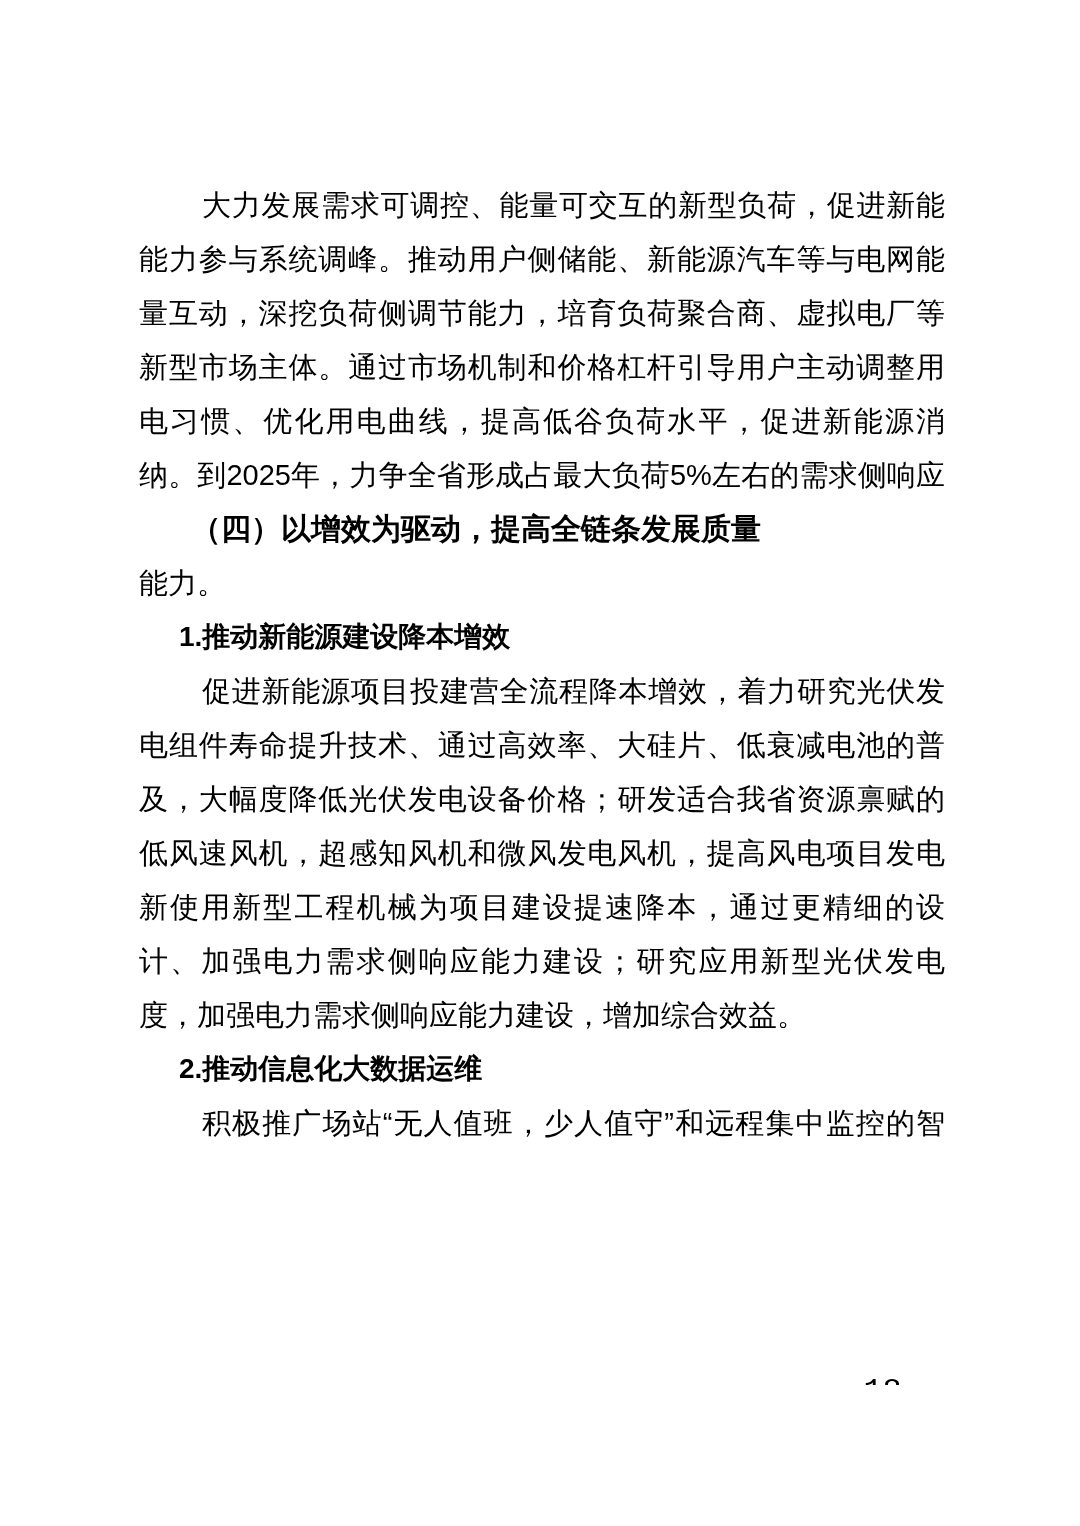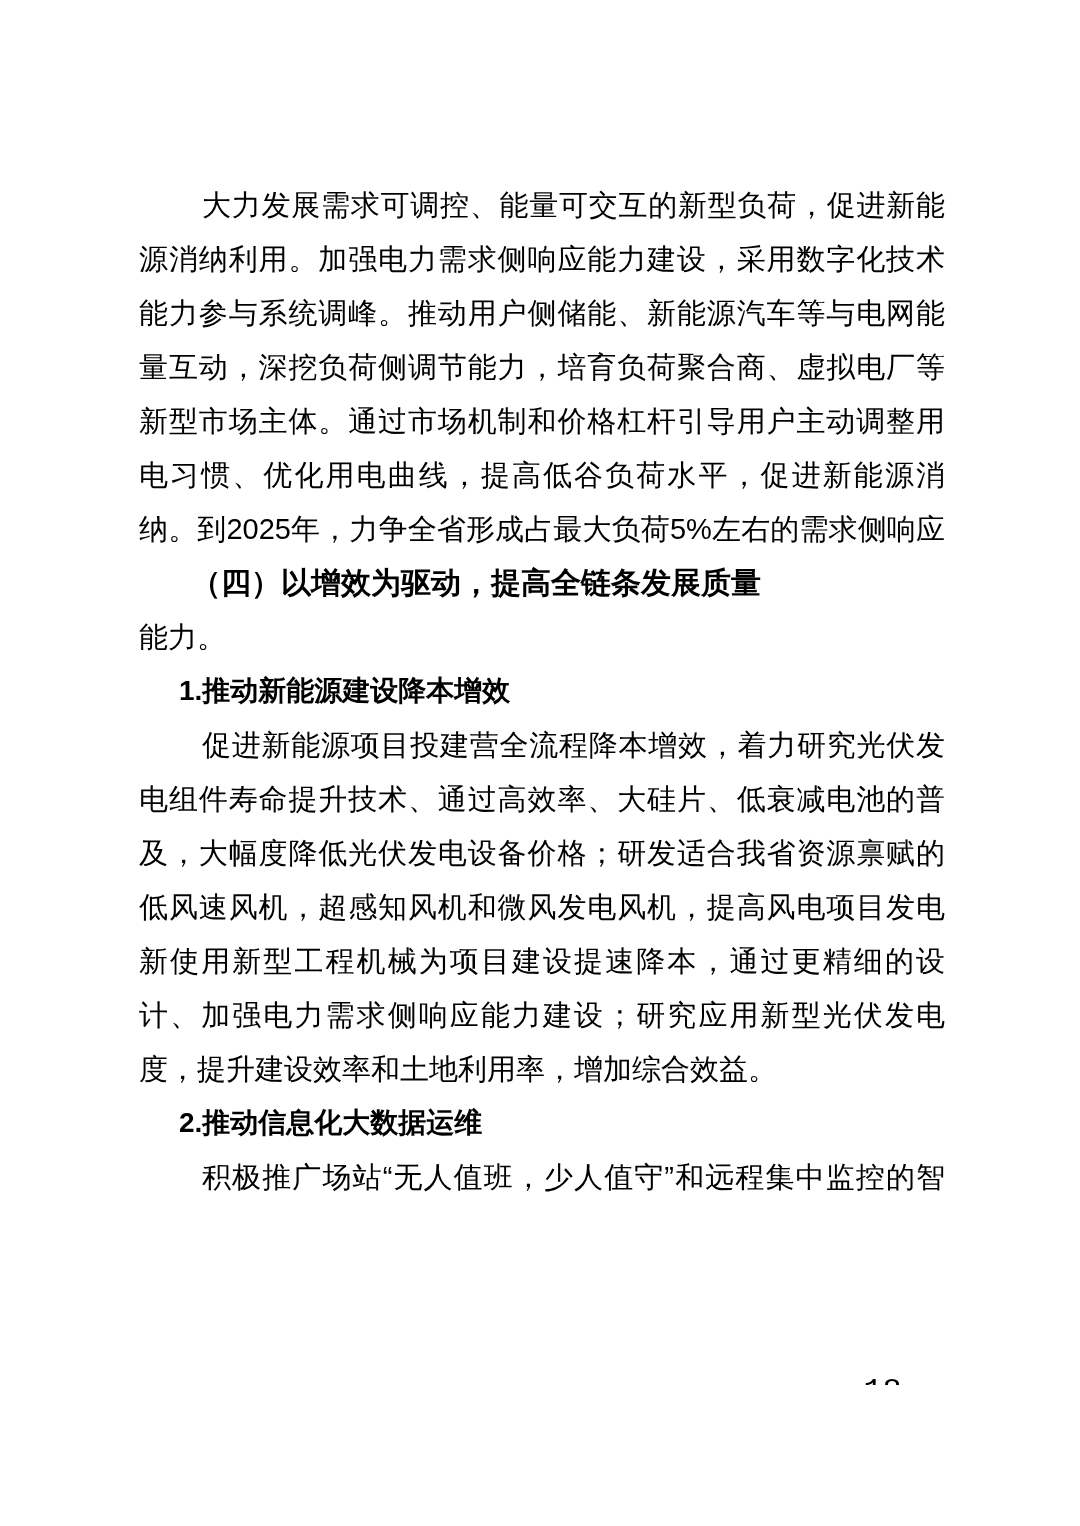--- a/index.html
+++ b/index.html
@@ -61,33 +61,32 @@
     white-space: nowrap;
     margin-left: 28px;
   }
 </style>
 </head>
 <body>
 
 <div class="page">
   <main class="content" id="content">
       <div class="line indent fill">大力发展需求可调控、能量可交互的新型负荷，促进新能</div>
-      <div class="line fill">源消纳利用。加强电力需求侧响应能力建设，采用数字化技术</div>
       <div class="line fill">能力参与系统调峰。推动用户侧储能、新能源汽车等与电网能</div>
       <div class="line fill">量互动，深挖负荷侧调节能力，培育负荷聚合商、虚拟电厂等</div>
       <div class="line fill">新型市场主体。通过市场机制和价格杠杆引导用户主动调整用</div>
       <div class="line fill">电习惯、优化用电曲线，提高低谷负荷水平，促进新能源消</div>
       <div class="line fill">纳。到2025年，力争全省形成占最大负荷5%左右的需求侧响应</div>
       <div class="line heading1">（四）以增效为驱动，提高全链条发展质量</div>
       <div class="line">能力。</div>
       <div class="line heading2">1.推动新能源建设降本增效</div>
       <div class="line indent fill">促进新能源项目投建营全流程降本增效，着力研究光伏发</div>
       <div class="line fill">电组件寿命提升技术、通过高效率、大硅片、低衰减电池的普</div>
       <div class="line fill">及，大幅度降低光伏发电设备价格；研发适合我省资源禀赋的</div>
       <div class="line fill">低风速风机，超感知风机和微风发电风机，提高风电项目发电</div>
       <div class="line fill">新使用新型工程机械为项目建设提速降本，通过更精细的设</div>
       <div class="line fill">计、加强电力需求侧响应能力建设；研究应用新型光伏发电</div>
-      <div class="line">度，提升建设效率和土地利用率，增加综合效益。</div>
+      <div class="line">度，加强电力需求侧响应能力建设，增加综合效益。</div>
       <div class="line heading2">2.推动信息化大数据运维</div>
       <div class="line indent fill">积极推广场站“无人值班，少人值守”和远程集中监控的智</div>
     </main>
   <div class="page-number">— 18 —</div>
 </div>
 
 </body></html>

